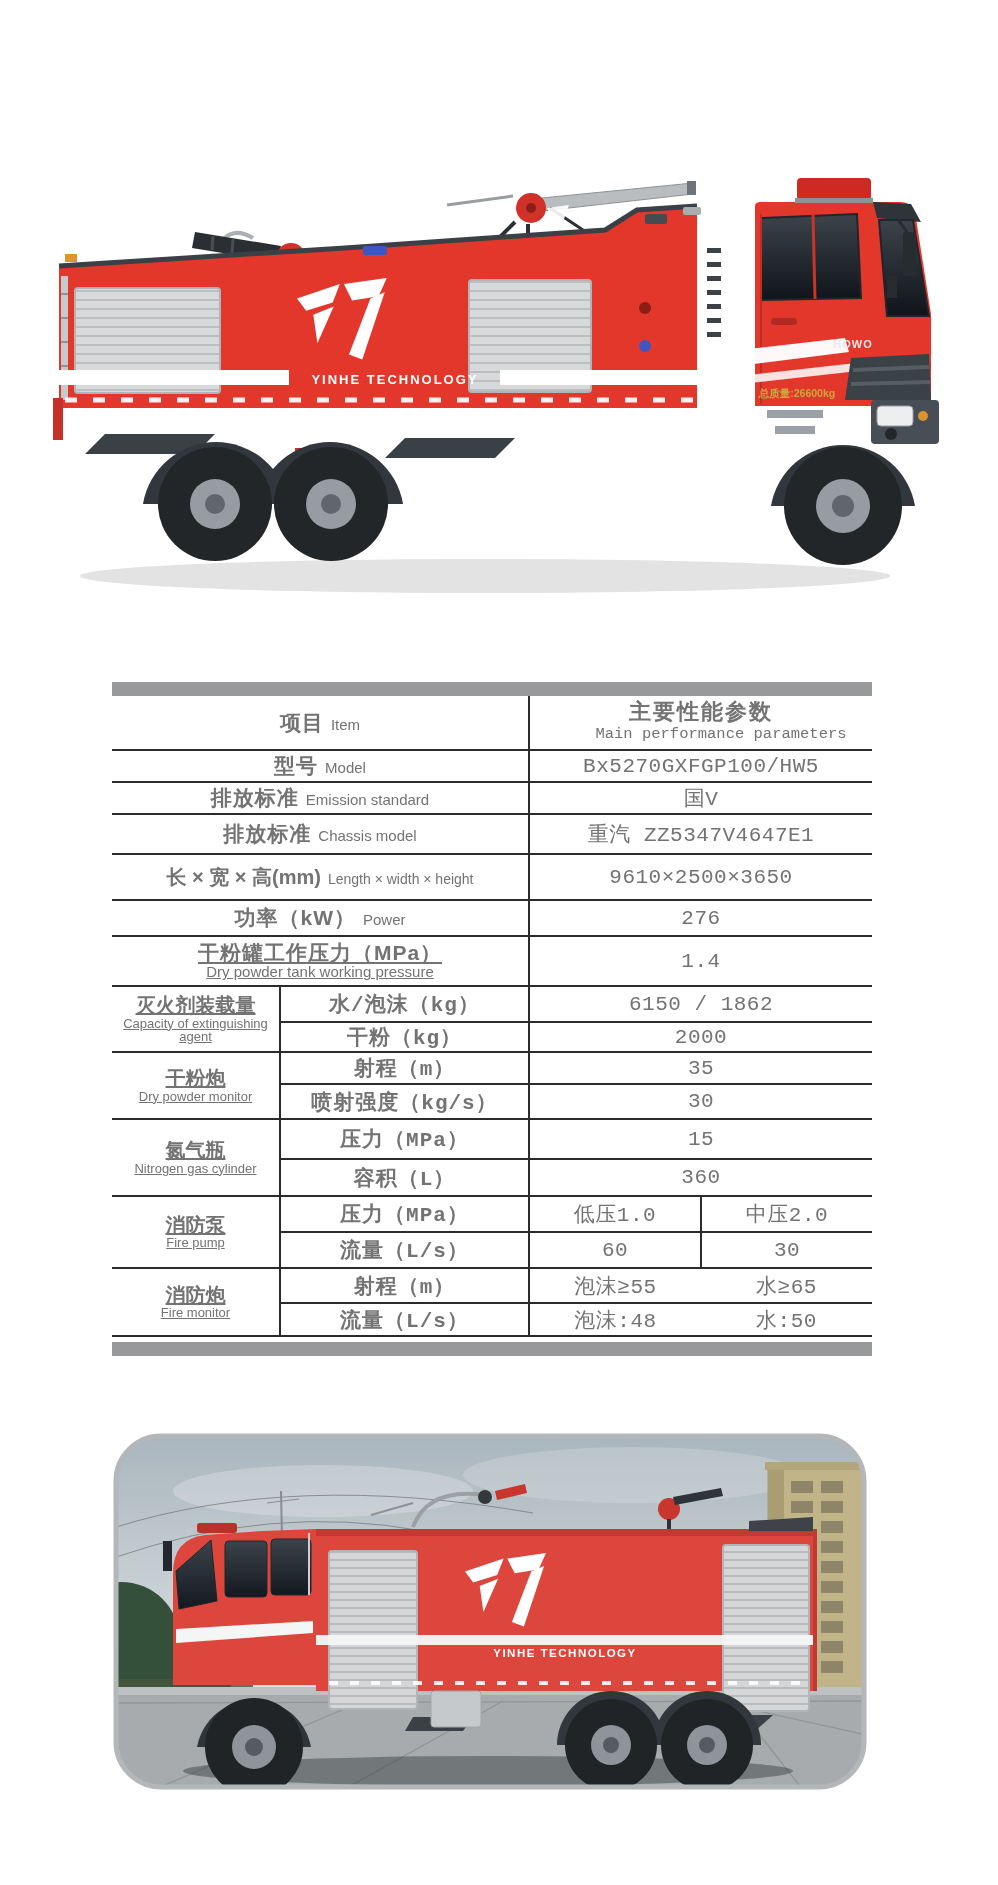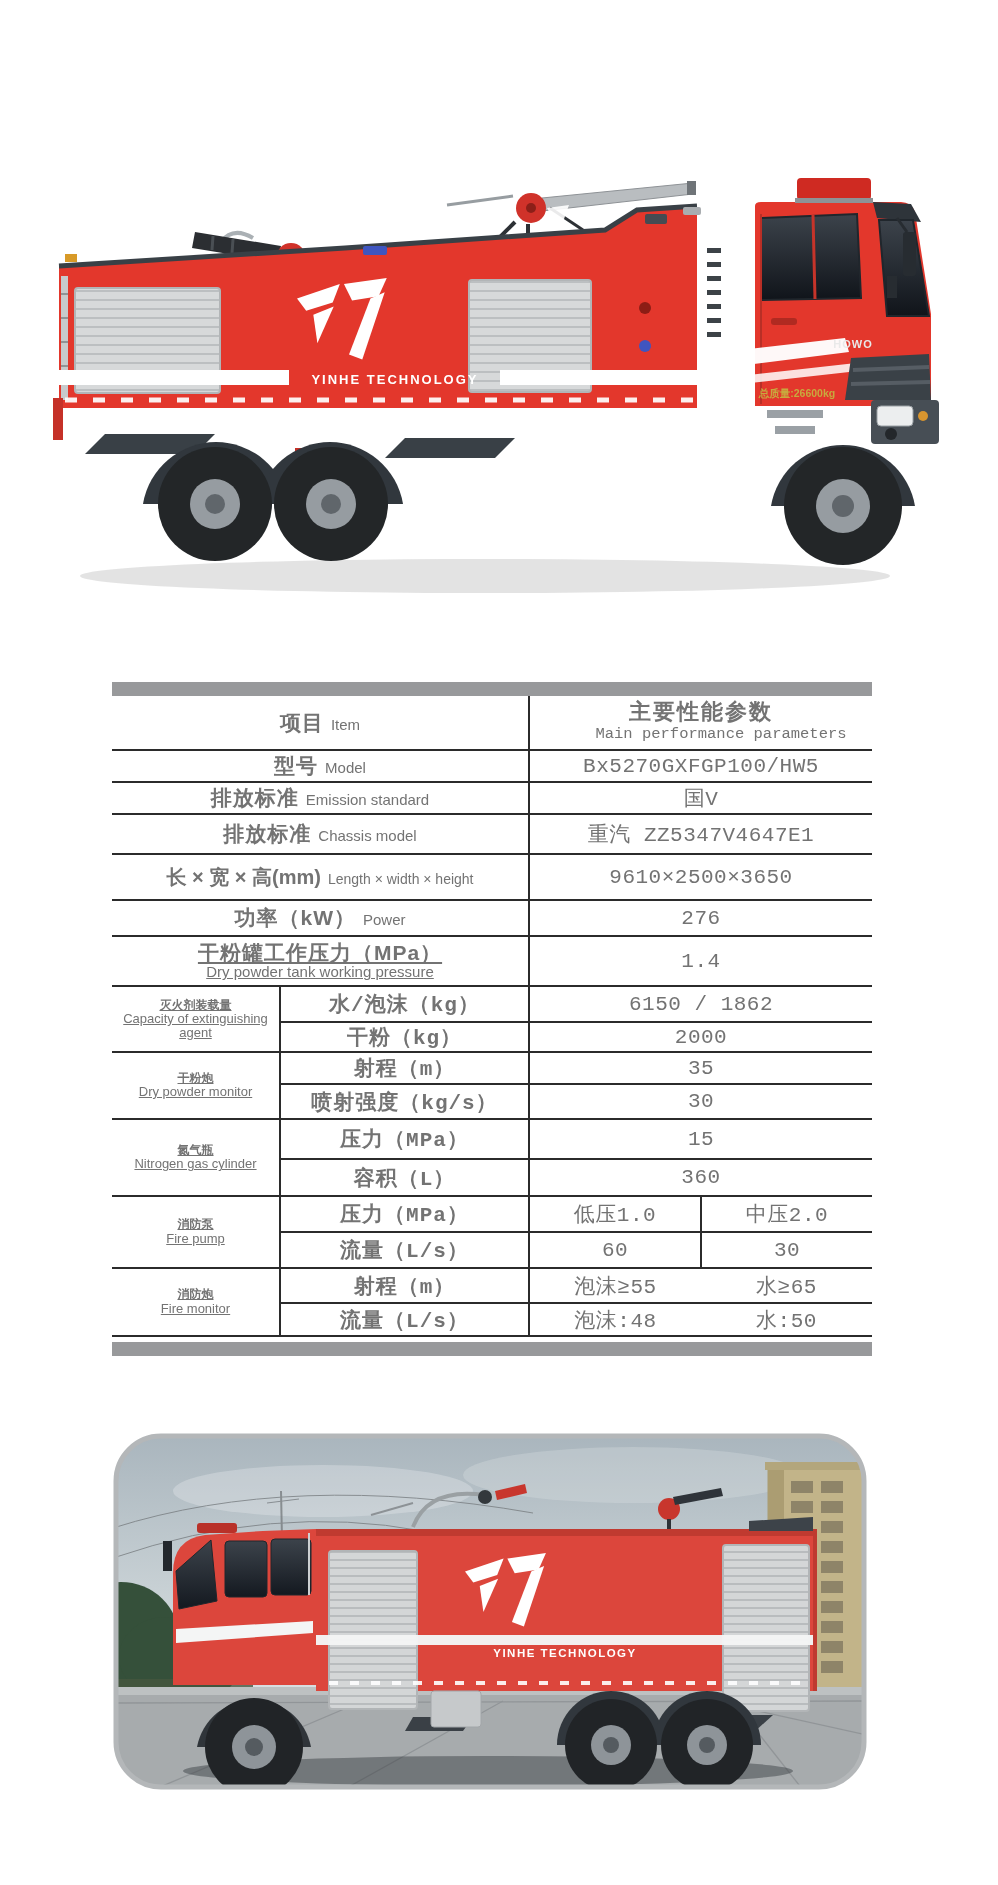--- a/index.html
+++ b/index.html
@@ -15,21 +15,21 @@
       border-bottom:2px solid #2b2b2b;}
   table.spec-table td{border-top:2px solid #2b2b2b;text-align:center;
       vertical-align:middle;padding:0;color:#737373;}
   table.spec-table tr.hdr td{border-top:none;}
   td.bl{border-left:2px solid #2b2b2b;font-family:Liberation Mono, monospace;}
   .cn{font-weight:700;font-size:21px;letter-spacing:1px;}
   .en{font-size:15px;font-weight:400;letter-spacing:0;margin-left:7px;}
   .stack .cn,.stack .en{display:block;margin-left:0;line-height:1.12;text-decoration:underline;}
   .hdr-cn{font-weight:700;font-size:22px;letter-spacing:2px;line-height:1.05;}
   .hdr-en{font-size:15.5px;line-height:1.1;padding-left:40px;}
-  .gname .cn{font-size:12px;letter-spacing:0;}
+  .gname .cn{font-size:20px;letter-spacing:0;}
   .gname .en{font-size:13px;line-height:1.05;}
   .val{font-size:21px;font-weight:500;letter-spacing:.5px;}
   .pair{display:flex;width:100%;}
   .pair span{flex:1;}
   svg text{font-family:"Liberation Sans",sans-serif;}
 </style>
 </head>
 <body>
 
 <svg class="abs" style="left:45px;top:148px" width="900" height="455" viewBox="0 0 900 455">

